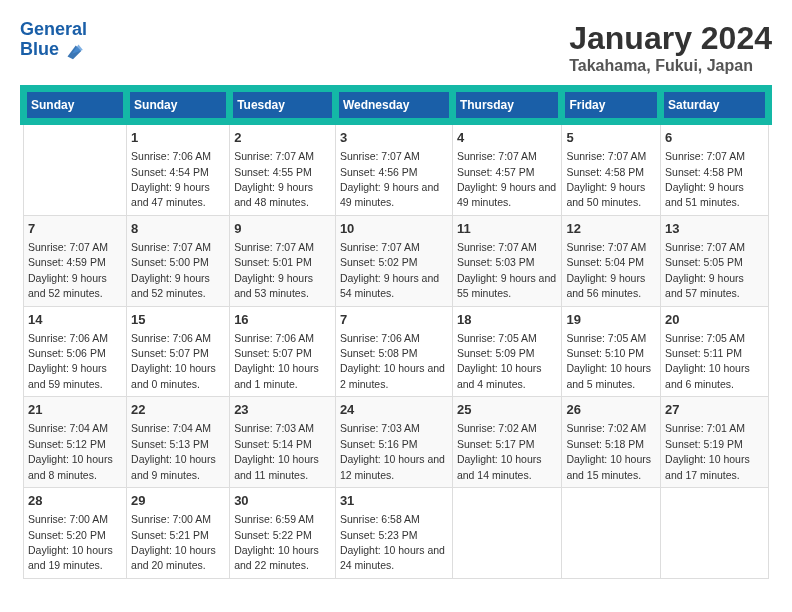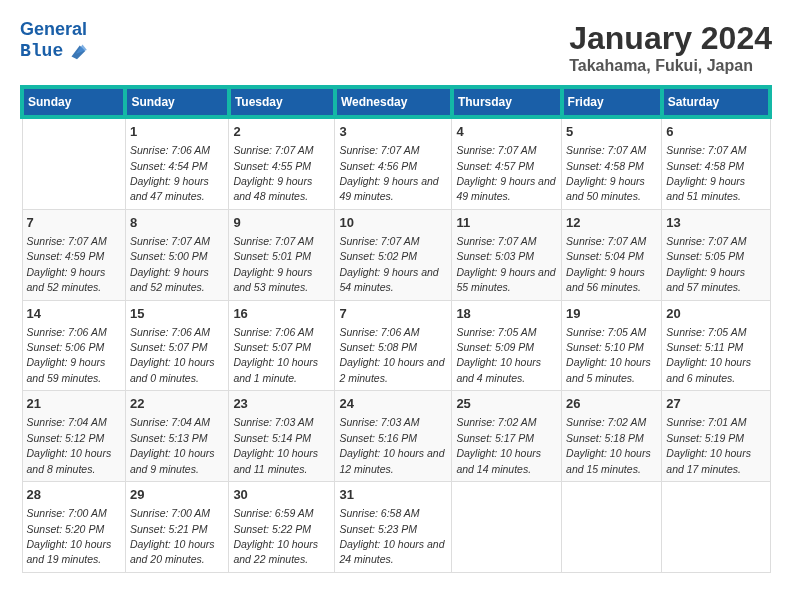--- a/index.html
+++ b/index.html
@@ -49,21 +49,21 @@
       border-collapse: collapse;
       font-size: 11px;
     }
     thead tr th {
       background-color: #1a5fa8;
       color: #fff;
       padding: 6px 4px;
       text-align: left;
       font-size: 12px;
       font-weight: bold;
-      border: 4px solid #14b8a6;
+      border: 7px solid #14b8a6;
     }
     tbody tr {
       border-bottom: 1px solid #ccc;
     }
     tbody tr td {
       padding: 4px 4px;
       vertical-align: top;
       border: 1px solid #ddd;
       color: #333;
       line-height: 1.4;
@@ -71,40 +71,39 @@
     }
     .day-number {
       font-weight: bold;
       font-size: 13px;
       display: block;
       margin-bottom: 2px;
     }
     .day-info {
       font-size: 10.5px;
       color: #333;
-      font-style: italic;
     }
     tbody tr:nth-child(even) td {
       background: #f9f9f9;
     }
     tbody tr:nth-child(odd) td {
       background: #ffffff;
     }
     td.empty {
       background: #f5f5f5;
     }
   </style>
 </head>
 <body>
 
 <div class="header">
   <div class="logo">
     <div class="logo-text">
       <div><span>General</span></div>
-      <div style="display:flex;align-items:flex-end;gap:3px;font-family:Liberation Mono, monospace;">
+      <div style="display:flex;align-items:flex-start;gap:3px;">
         <span style="color:#1a5fa8;">Blue</span>
         <svg width="22" height="22" viewBox="0 0 40 40">
           <polygon points="10,30 25,10 35,20 20,35" fill="#1a5fa8" opacity="0.85"></polygon>
           <polygon points="18,25 30,8 38,18" fill="#4a90d9" opacity="0.7"></polygon>
         </svg>
       </div>
     </div>
   </div>
   <div class="title-block">
     <h1>January 2024</h1>

